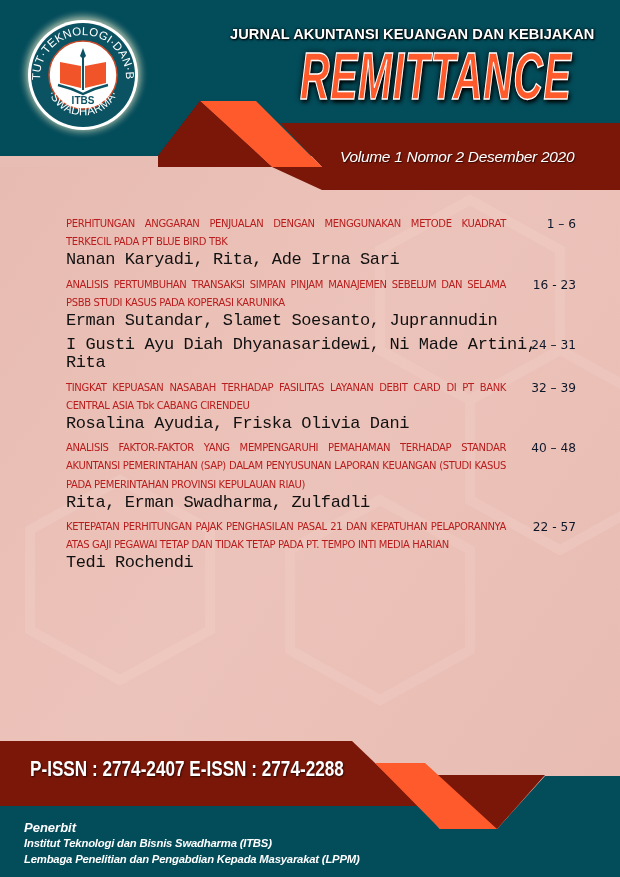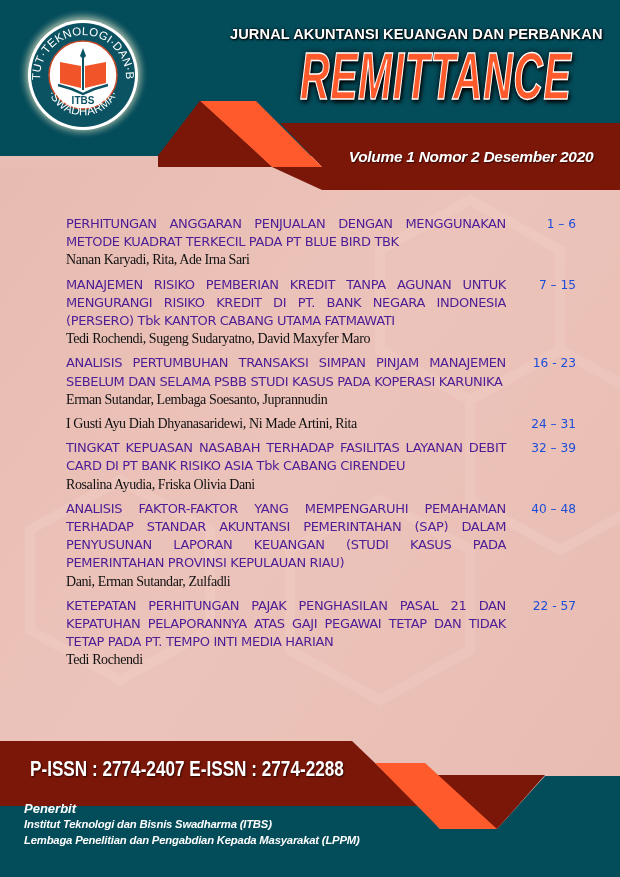--- a/index.html
+++ b/index.html
@@ -5,31 +5,31 @@
   html, body { margin: 0; padding: 0; }
   body { width: 620px; height: 877px; position: relative; overflow: hidden; background: #e8bdb4; font-family: "DejaVu Sans", sans-serif; }
   .abs { position: absolute; }
   #bg-svg { position: absolute; left: 0; top: 0; width: 620px; height: 877px; }
 
   
   .logo { left: 24px; top: 16px; width: 118px; height: 118px; }
 
   .journal-subtitle { left: 230px; top: 26px; width: 380px; color: #ffffff; font-family: "Liberation Sans", sans-serif; font-weight: bold; font-size: 14.6px; letter-spacing: 0.1px; text-shadow: 0 0 3px #000, 1px 1px 2px #000; white-space: nowrap; }
   .journal-title { left: 300px; top: 40px; width: 310px; height: 72px; color: #ff5a2c; font-family: "Liberation Sans", sans-serif; font-weight: bold; font-style: italic; font-size: 66px; line-height: 72px; white-space: nowrap; transform-origin: left top; transform: scaleX(0.62); -webkit-text-stroke: 1.5px #ffffff; text-shadow: 0 0 8px #000, 2px 3px 6px #000; letter-spacing: 1px; }
-  .volume-info { left: 340px; top: 148px; width: 262px; text-align: center; color: #ffffff; font-family: "Liberation Sans", sans-serif; font-weight: bold; font-style: italic; font-size: 15.5px; white-space: nowrap; text-shadow: 1px 1px 1px #3a0a03; letter-spacing: -0.3px; }
+  .volume-info { left: 340px; top: 148px; width: 262px; text-align: left; color: #ffffff; font-family: "Liberation Sans", sans-serif; font-weight: normal; font-style: italic; font-size: 15.5px; white-space: nowrap; text-shadow: 1px 1px 1px #3a0a03; letter-spacing: -0.3px; }
 
   
   .toc { left: 66px; top: 215px; width: 510px; }
   .article { position: relative; margin-bottom: 6px; }
-  .article-title { width: 440px; text-align: justify; text-align-last: left; font-family: "DejaVu Sans", sans-serif; font-size: 13px; line-height: 18.2px; color: #4c1d95; letter-spacing: -0.35px; transform-origin: left top; }
-  .article-authors { font-family: Liberation Serif, serif; font-size: 14px; line-height: 18.2px; color: #111111; letter-spacing: -0.4px; }
-  .article-pages { position: absolute; right: 0; top: 0; font-family: "DejaVu Sans", sans-serif; font-size: 12.2px; line-height: 18.2px; color: #1d4ed8; text-align: center; white-space: nowrap; }
+  .article-title { width: 440px; text-align: justify; text-align-last: left; font-family: "DejaVu Sans", sans-serif; font-size: 10px; line-height: 18.2px; color: #b91c1c; letter-spacing: -0.35px; transform-origin: left top; }
+  .article-authors { font-family: Liberation Mono, monospace; font-size: 17px; line-height: 18.2px; color: #111111; letter-spacing: -0.4px; }
+  .article-pages { position: absolute; right: 0; top: 0; font-family: "DejaVu Sans", sans-serif; font-size: 12.2px; line-height: 18.2px; color: #0f172a; text-align: center; white-space: nowrap; }
 
   .issn { left: 30px; top: 756px; color: #ffffff; font-family: "Liberation Sans", sans-serif; font-weight: bold; font-size: 22px; white-space: nowrap; transform-origin: left top; transform: scaleX(0.78); text-shadow: 1px 1px 2px #2a0500; }
-  .publisher { left: 24px; top: 801px; color: #ffffff; font-family: "Liberation Sans", sans-serif; font-weight: bold; font-style: italic; }
+  .publisher { left: 24px; top: 820px; color: #ffffff; font-family: "Liberation Sans", sans-serif; font-weight: bold; font-style: italic; }
   .publisher-label { font-size: 13px; line-height: 16px; }
   .publisher-line { font-size: 11.3px; line-height: 15.5px; letter-spacing: -0.2px; white-space: nowrap; }
 </style>
 </head>
 <body>
 
 <svg id="bg-svg" viewBox="0 0 620 877" xmlns="http://www.w3.org/2000/svg">
   <defs>
     <radialGradient id="logoGlow" cx="0.5" cy="0.5" r="0.5">
       <stop offset="0.72" stop-color="#f4f1d8" stop-opacity="0.95"></stop>
@@ -95,52 +95,47 @@
 
     <path d="M36,46 L57,50 L57,72 L36,67 Z" fill="#f05428"></path>
     <path d="M82,46 L61,50 L61,72 L82,67 Z" fill="#f05428"></path>
     <path d="M34,69 Q47,72 59,78 Q71,72 84,69" fill="none" stroke="#0b5363" stroke-width="2.5"></path>
 
     <path d="M59,32 L62,40 L60,42 L60,74 L58,74 L58,42 L56,40 Z" fill="#0b5363"></path>
     <text x="59" y="88" text-anchor="middle" font-family="Liberation Sans, sans-serif" font-weight="bold" font-size="10" fill="#0b5363">ITBS</text>
   </svg>
 </div>
 
-<div class="abs journal-subtitle">JURNAL AKUNTANSI KEUANGAN DAN PERBANKAN</div>
+<div class="abs journal-subtitle">JURNAL AKUNTANSI KEUANGAN DAN KEBIJAKAN</div>
 <div class="abs journal-title">REMITTANCE</div>
 <div class="abs volume-info">Volume 1 Nomor 2 Desember 2020</div>
 
 <div class="abs toc">
   <div class="article">
     <div class="article-title">PERHITUNGAN ANGGARAN PENJUALAN DENGAN MENGGUNAKAN METODE KUADRAT TERKECIL PADA PT BLUE BIRD TBK</div>
     <div class="article-authors">Nanan Karyadi, Rita, Ade Irna Sari</div>
     <div class="article-pages">1 – 6</div>
   </div>
   <div class="article">
-    <div class="article-title">MANAJEMEN RISIKO PEMBERIAN KREDIT TANPA AGUNAN UNTUK MENGURANGI RISIKO KREDIT DI PT. BANK NEGARA INDONESIA (PERSERO) Tbk KANTOR CABANG UTAMA FATMAWATI</div>
-    <div class="article-authors">Tedi Rochendi, Sugeng Sudaryatno, David Maxyfer Maro</div>
-    <div class="article-pages">7 – 15</div>
-  </div>
-  <div class="article">
     <div class="article-title">ANALISIS PERTUMBUHAN TRANSAKSI SIMPAN PINJAM MANAJEMEN SEBELUM DAN SELAMA PSBB STUDI KASUS PADA KOPERASI KARUNIKA</div>
-    <div class="article-authors">Erman Sutandar, Lembaga Soesanto, Juprannudin</div>
+    <div class="article-authors">Erman Sutandar, Slamet Soesanto, Juprannudin</div>
     <div class="article-pages">16 - 23</div>
   </div>
   <div class="article">
     <div class="article-authors">I Gusti Ayu Diah Dhyanasaridewi, Ni Made Artini, Rita</div>
     <div class="article-pages">24 – 31</div>
   </div>
   <div class="article">
-    <div class="article-title">TINGKAT KEPUASAN NASABAH TERHADAP FASILITAS LAYANAN DEBIT CARD DI PT BANK RISIKO ASIA Tbk CABANG CIRENDEU</div>
+    <div class="article-title">TINGKAT KEPUASAN NASABAH TERHADAP FASILITAS LAYANAN DEBIT CARD DI PT BANK CENTRAL ASIA Tbk CABANG CIRENDEU</div>
     <div class="article-authors">Rosalina Ayudia, Friska Olivia Dani</div>
     <div class="article-pages">32 – 39</div>
   </div>
   <div class="article">
     <div class="article-title">ANALISIS FAKTOR-FAKTOR YANG MEMPENGARUHI PEMAHAMAN TERHADAP STANDAR AKUNTANSI PEMERINTAHAN (SAP) DALAM PENYUSUNAN LAPORAN KEUANGAN (STUDI KASUS PADA PEMERINTAHAN PROVINSI KEPULAUAN RIAU)</div>
-    <div class="article-authors">Dani, Erman Sutandar, Zulfadli</div>
+    <div class="article-authors">Rita, Erman Swadharma, Zulfadli</div>
     <div class="article-pages">40 – 48</div>
   </div>
   <div class="article">
     <div class="article-title">KETEPATAN PERHITUNGAN PAJAK PENGHASILAN PASAL 21 DAN KEPATUHAN PELAPORANNYA ATAS GAJI PEGAWAI TETAP DAN TIDAK TETAP PADA PT. TEMPO INTI MEDIA HARIAN</div>
     <div class="article-authors">Tedi Rochendi</div>
     <div class="article-pages">22 - 57</div>
   </div>
 </div>
 
 <div class="abs issn">P-ISSN :  2774-2407  E-ISSN :  2774-2288</div>

